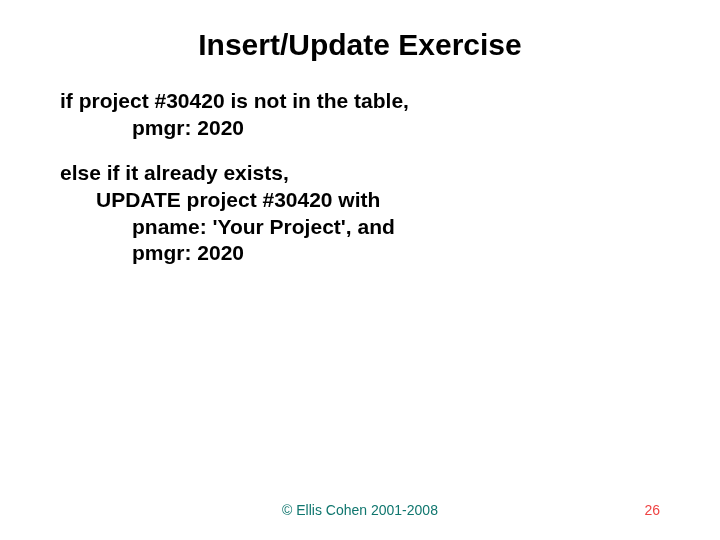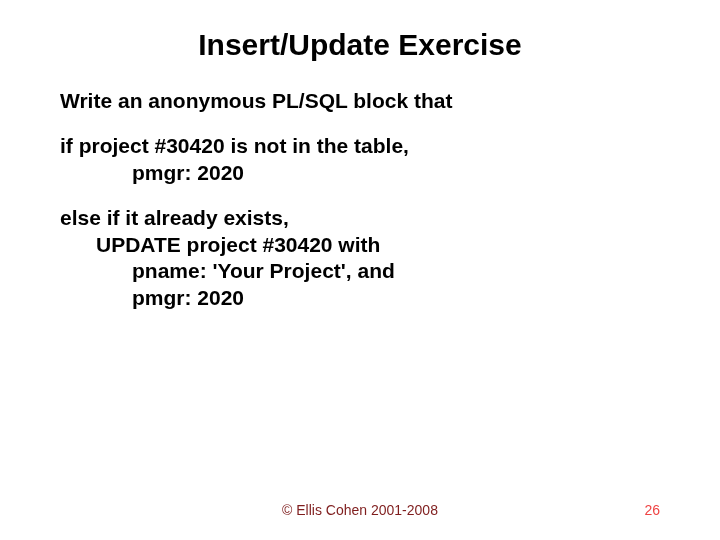--- a/index.html
+++ b/index.html
@@ -35,37 +35,36 @@
   .block .l2 { display: block; padding-left: 36px; }
   .block .l3 { display: block; padding-left: 72px; }
   .footer {
     position: absolute;
     bottom: 22px;
     left: 0;
     width: 100%;
     text-align: center;
     font-size: 14px;
     font-weight: normal;
-    color: #7f1d1d;
+    color: #0f766e;
   }
   .pagenum {
     position: absolute;
     bottom: 22px;
     right: 60px;
     font-size: 14px;
     color: #ef4444;
   }
 </style>
 </head>
 <body>
 
 <h1 class="title">Insert/Update Exercise</h1>
 
 <p class="intro">
-  <span>Write an anonymous PL/SQL block that</span>
 </p>
 
 <p class="block">
   <span class="l1">if project #30420 is not in the table,</span>
   <span class="l3">pmgr: 2020</span>
 </p>
 
 <p class="block">
   <span class="l1">else if it already exists,</span>
   <span class="l2">UPDATE project #30420 with</span>

